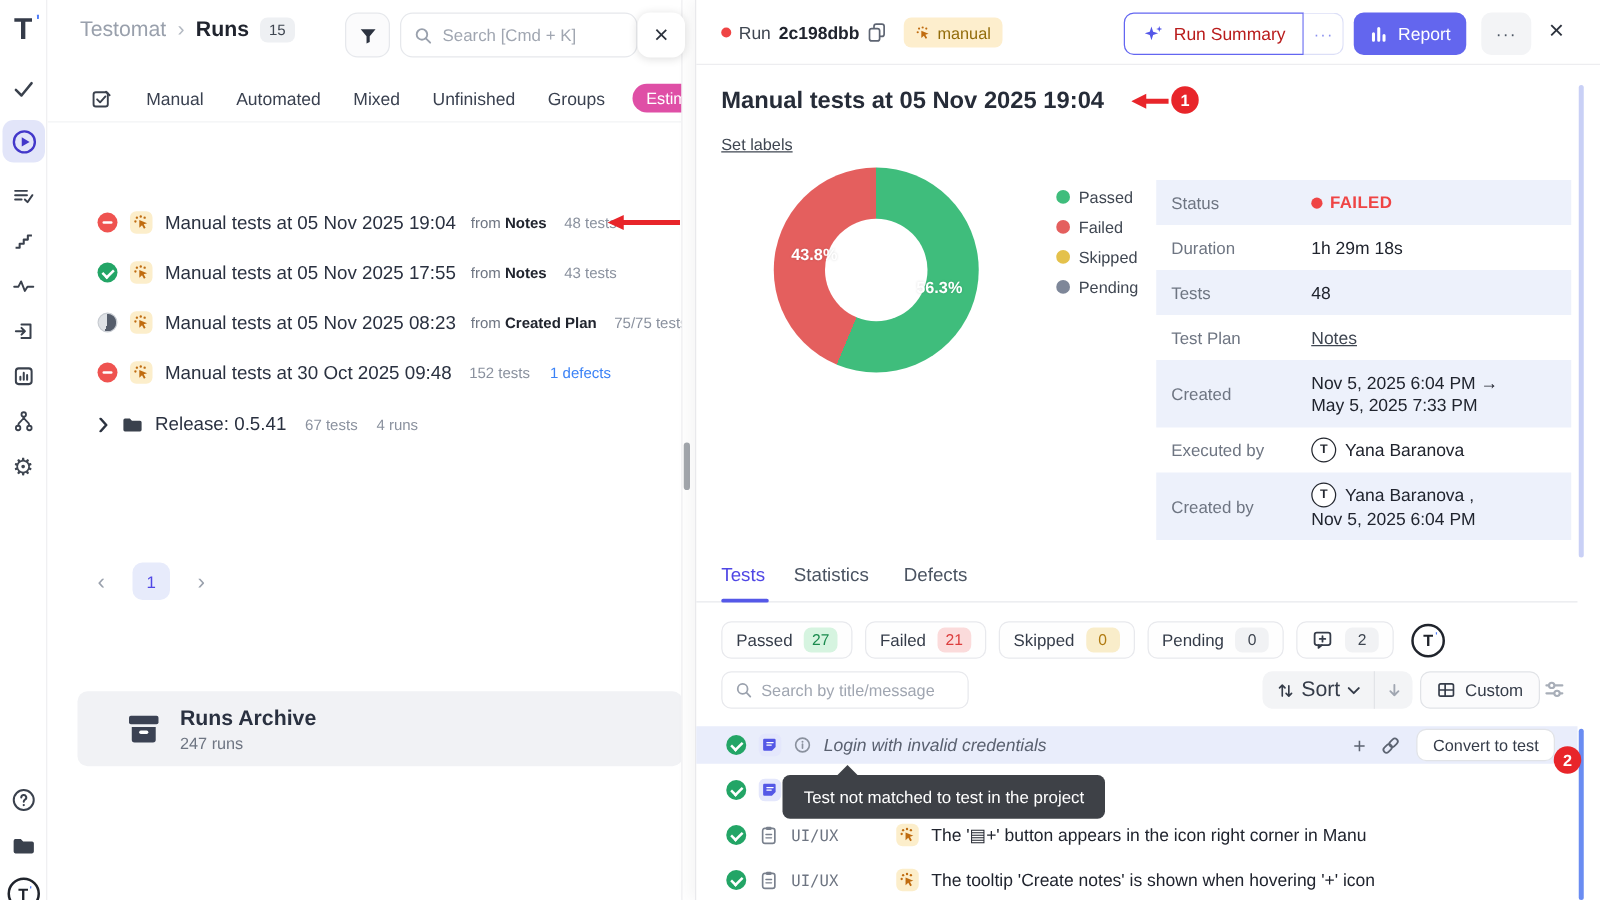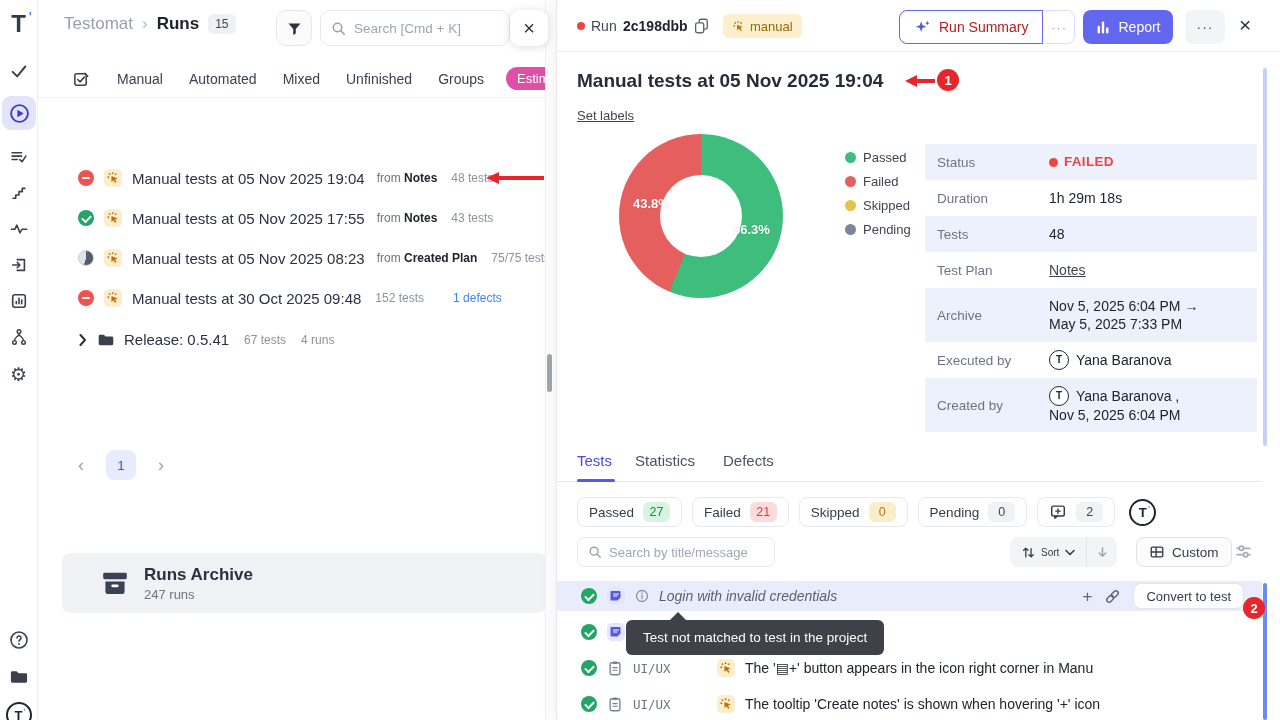--- a/index.html
+++ b/index.html
@@ -37,21 +37,21 @@
   .lp-filter { font-size:14px; color:#3a4150; cursor:pointer; white-space:nowrap; }
   .lp-filters-border { position:absolute; left:0; top:97px; width:508px; height:1px; background:#f2f3f5; }
   .estim-badge { position:absolute; left:468px; top:67px; background:#df4fa6; color:#ffffff; font-size:13px; padding:4px 11px; border-radius:999px; white-space:nowrap; }
 
   .runs-list { position:absolute; left:40px; top:158px; width:466px; }
   .run-row { height:40px; display:flex; align-items:center; gap:10px; cursor:pointer; }
   .run-title { font-size:15px; color:#2a3140; white-space:nowrap; }
   .run-from { font-size:12px; color:#6e7582; margin-left:2px; white-space:nowrap; }
   .run-from b { color:#20242e; }
   .run-tests { font-size:12px; color:#8a919e; margin-left:4px; white-space:nowrap; }
-  .run-defects { font-size:12px; color:#3b82f6; margin-left:19px; white-space:nowrap; cursor:pointer; }
+  .run-defects { font-size:12px; color:#3b82f6; margin-left:6px; white-space:nowrap; cursor:pointer; }
   .st-circle { width:16px; height:16px; border-radius:50%; flex:0 0 auto; position:relative; }
   .st-failed { background:#ef5350; }
   .st-failed::after { content:""; position:absolute; left:4px; top:7px; width:8px; height:2.2px; background:#fff; border-radius:2px; }
   .st-passed { background:#23a566; }
   .st-passed::after { content:""; position:absolute; left:4px; top:4.5px; width:7px; height:4px; border-left:2px solid #fff; border-bottom:2px solid #fff; transform:rotate(-45deg); }
   .st-progress { background:conic-gradient(#555d6b 0 55%, #dfe2e6 55% 100%); border:1px solid #c8ccd2; }
   .micon { width:18px; height:18px; border-radius:5px; background:#fceecb; display:flex; align-items:center; justify-content:center; flex:0 0 auto; }
 
   .releases { position:absolute; left:40px; top:320px; }
   .rel-row { height:39px; display:flex; align-items:center; gap:9px; cursor:pointer; }
@@ -127,21 +127,21 @@
   .cc-skipped { background:#f9edca; color:#b07a10; }
   .cc-neutral { background:#f1f2f4; color:#3f4651; }
   .chips .avatar-logo { width:27px; height:27px; margin-left:4px; cursor:pointer; }
 
   .toolbar { position:absolute; left:0; top:537px; width:724px; height:30px; }
   .t-search { position:absolute; left:20px; top:0; width:198px; height:30px; border:1px solid #e8e9ed; border-radius:8px; background:#fff; display:flex; align-items:center; gap:7px; padding:0 10px; overflow:hidden; }
   .t-search input { border:none; outline:none; width:150px; font-size:13px; color:#3f4651; font-family:inherit; background:transparent; }
   .t-search input::placeholder { color:#a0a6b1; }
   .sort-group { position:absolute; left:453px; top:0; height:30px; background:#f3f4f6; border-radius:8px; display:flex; align-items:center; }
   .sort-main { display:flex; align-items:center; gap:6px; padding:0 11px; cursor:pointer; }
-  .sort-main span { font-size:10px; color:#353c49; }
+  .sort-main span { font-size:17px; color:#353c49; }
   .sort-div { width:1px; height:30px; background:#e2e4e8; }
   .sort-sec { width:30px; height:30px; display:flex; align-items:center; justify-content:center; cursor:pointer; }
   .btn-custom { position:absolute; left:579px; top:0; height:30px; border:1px solid #e1e3e7; border-radius:8px; background:#fbfbfc; display:flex; align-items:center; gap:7px; padding:0 12px; cursor:pointer; }
   .btn-custom span { font-size:13.5px; color:#353c49; }
   .t-sliders { position:absolute; left:678px; top:6px; cursor:pointer; }
 
   .test-rows { position:absolute; left:0; top:581px; width:705px; }
   .test-row { position:absolute; left:0; width:705px; height:30px; display:flex; align-items:center; gap:10px; padding-left:24px; cursor:pointer; }
   .test-row.sel { background:#e9edfb; }
   .note-ic { width:18px; height:18px; border-radius:5px; background:#e4e7fc; display:flex; align-items:center; justify-content:center; flex:0 0 auto; }
@@ -467,21 +467,21 @@
       </div>
       <div class="it-row alt h36">
         <span class="it-label">Tests</span>
         <span class="it-value">48</span>
       </div>
       <div class="it-row h36">
         <span class="it-label">Test Plan</span>
         <span class="it-value link-underline">Notes</span>
       </div>
       <div class="it-row alt h54">
-        <span class="it-label">Archive</span>
+        <span class="it-label">Created</span>
         <span class="it-value"><span>Nov 5, 2025 6:04 PM →</span><br><span>May 5, 2025 7:33 PM</span></span>
       </div>
       <div class="it-row h36">
         <span class="it-label">Executed by</span>
         <span class="it-value with-avatar">
             <span class="avatar-sm">T</span>
             <span>Yana Baranova</span>
           </span>
       </div>
       <div class="it-row alt h54">

